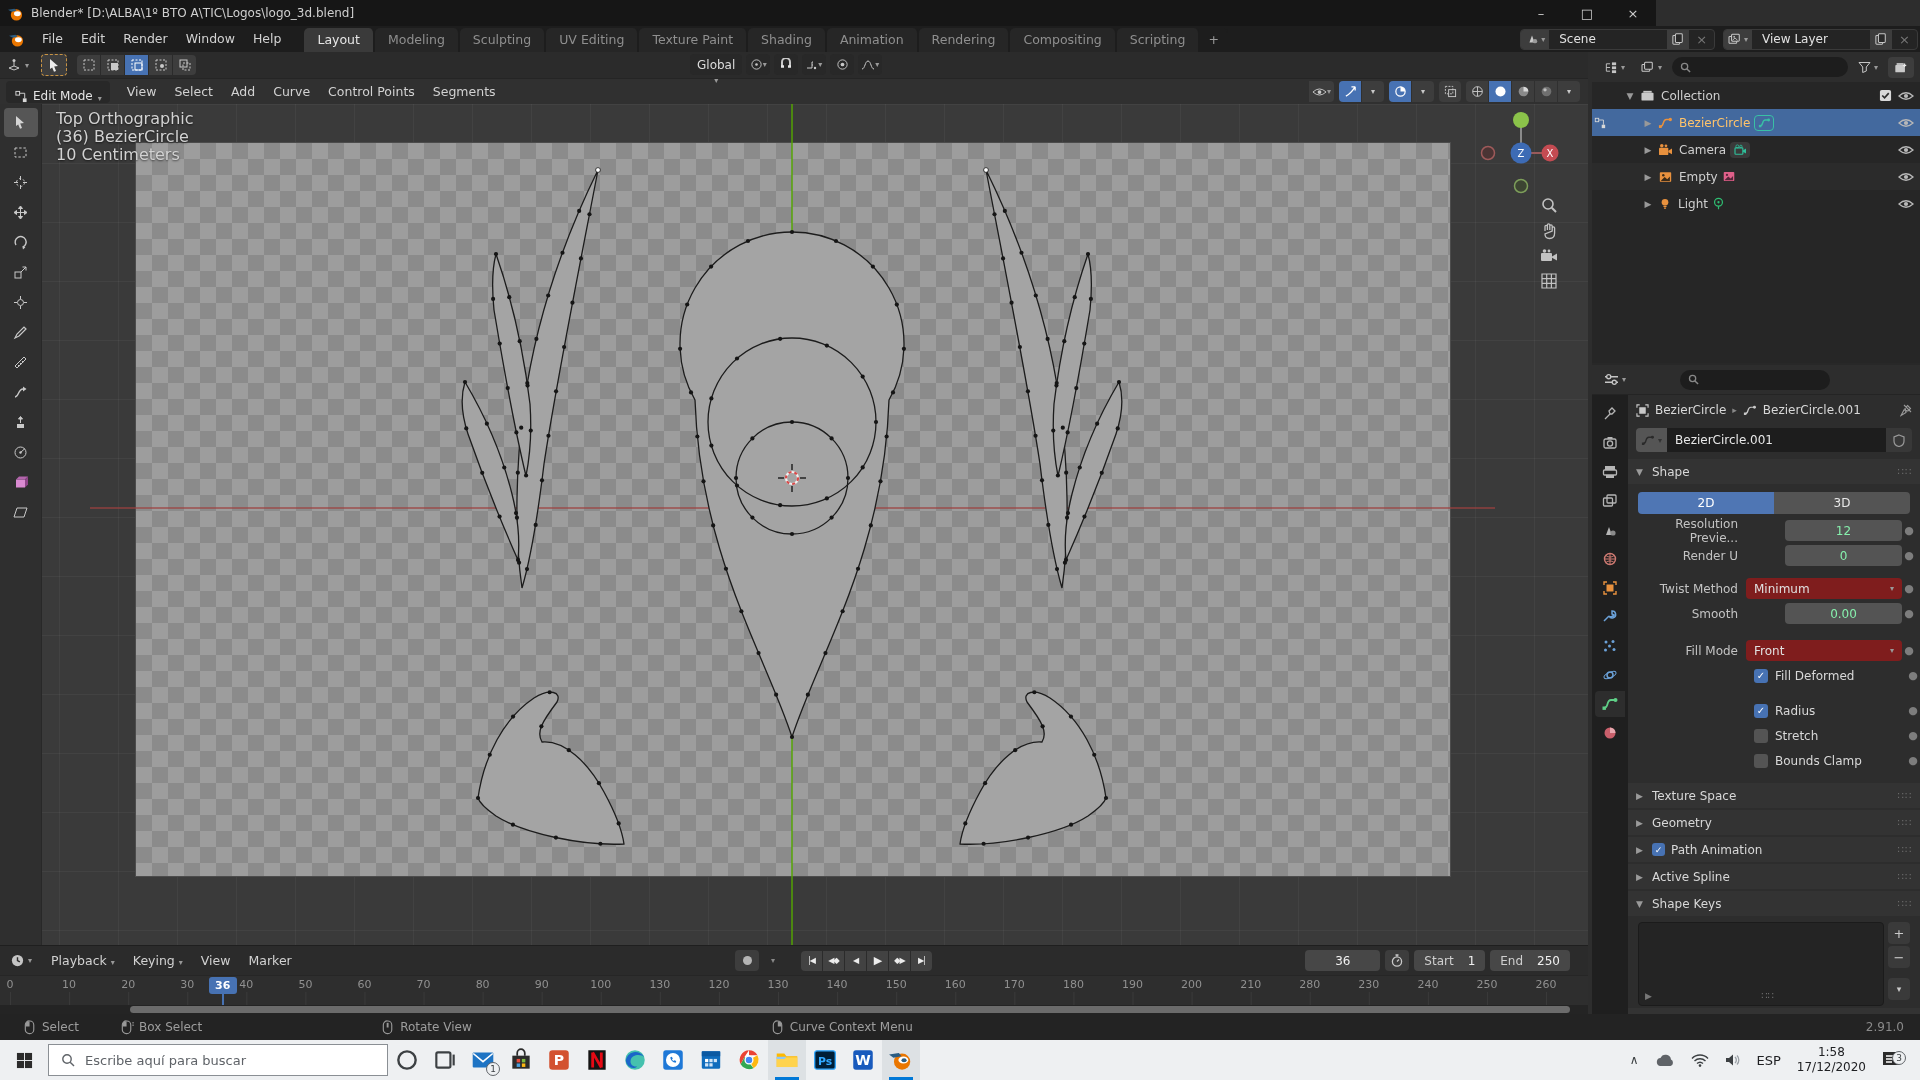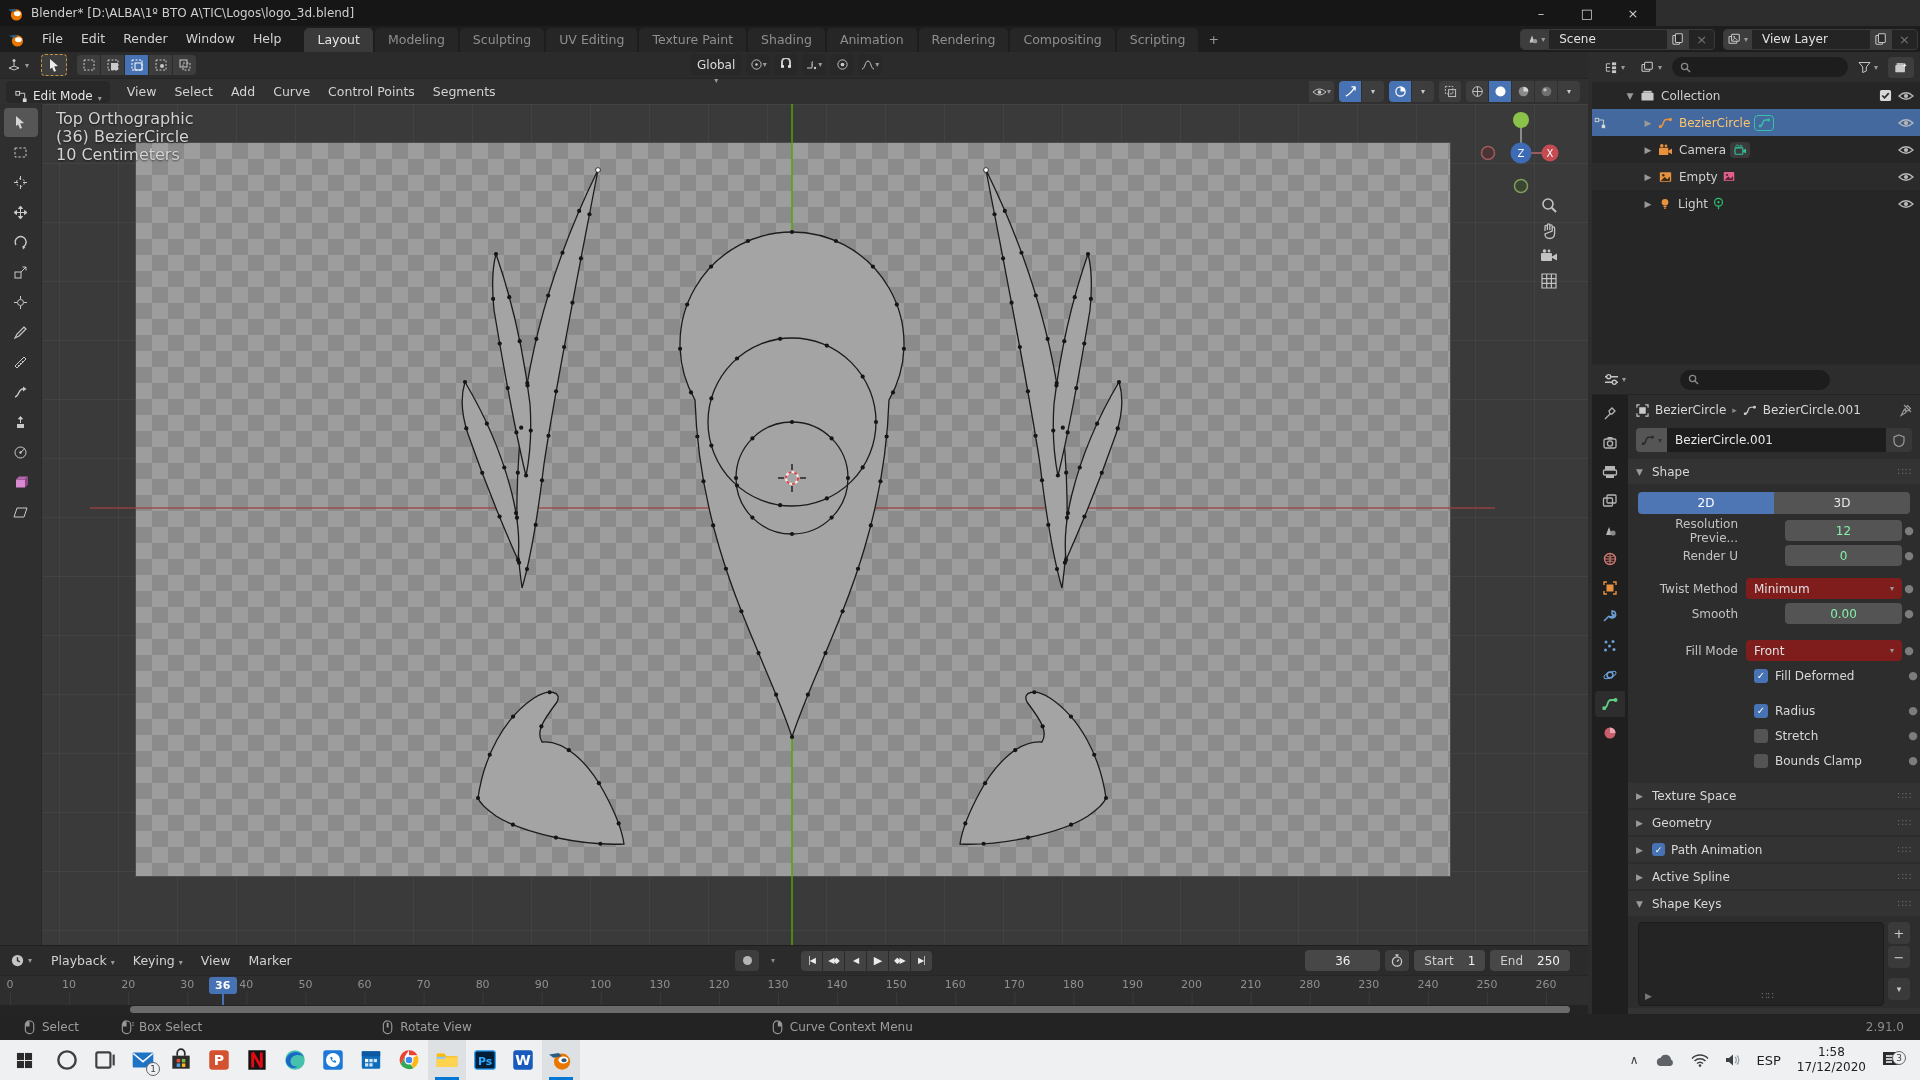--- a/index.html
+++ b/index.html
@@ -1298,20 +1298,27 @@
 
 <div id="taskbar">
   <div id="start-btn">
     <svg width="17" height="17" viewBox="0 0 18 18">
         <rect x="1" y="1" width="7.5" height="7.5" fill="#2b2b2b"></rect>
         <rect x="9.5" y="1" width="7.5" height="7.5" fill="#2b2b2b"></rect>
         <rect x="1" y="9.5" width="7.5" height="7.5" fill="#2b2b2b"></rect>
         <rect x="9.5" y="9.5" width="7.5" height="7.5" fill="#2b2b2b"></rect>
       </svg>
   </div>
+  <div id="tb-search">
+    <svg width="14" height="14" viewBox="0 0 14 14">
+        <circle cx="6" cy="6" r="4.2" fill="none" stroke="#5f6368" stroke-width="1.4"></circle>
+        <path d="M9.2,9.2 L13,13" stroke="#5f6368" stroke-width="1.4"></path>
+      </svg>
+    <span>Escribe aquí para buscar</span>
+  </div>
   <div id="tb-apps" style="display:flex;height:100%">
       <div class="app-btn">
         <svg width="26" height="26" viewBox="0 0 24 24">
           <circle cx="12" cy="12" r="8" fill="none" stroke="#3c4043" stroke-width="2.2"></circle>
         </svg>
       </div>
       <div class="app-btn">
         <svg width="26" height="26" viewBox="0 0 24 24">
           <rect x="4" y="5" width="13" height="14" rx="1.5" fill="none" stroke="#3c4043" stroke-width="2"></rect>
           <path d="M20,7 v10 M20,7 h0" stroke="#3c4043" stroke-width="2"></path>

